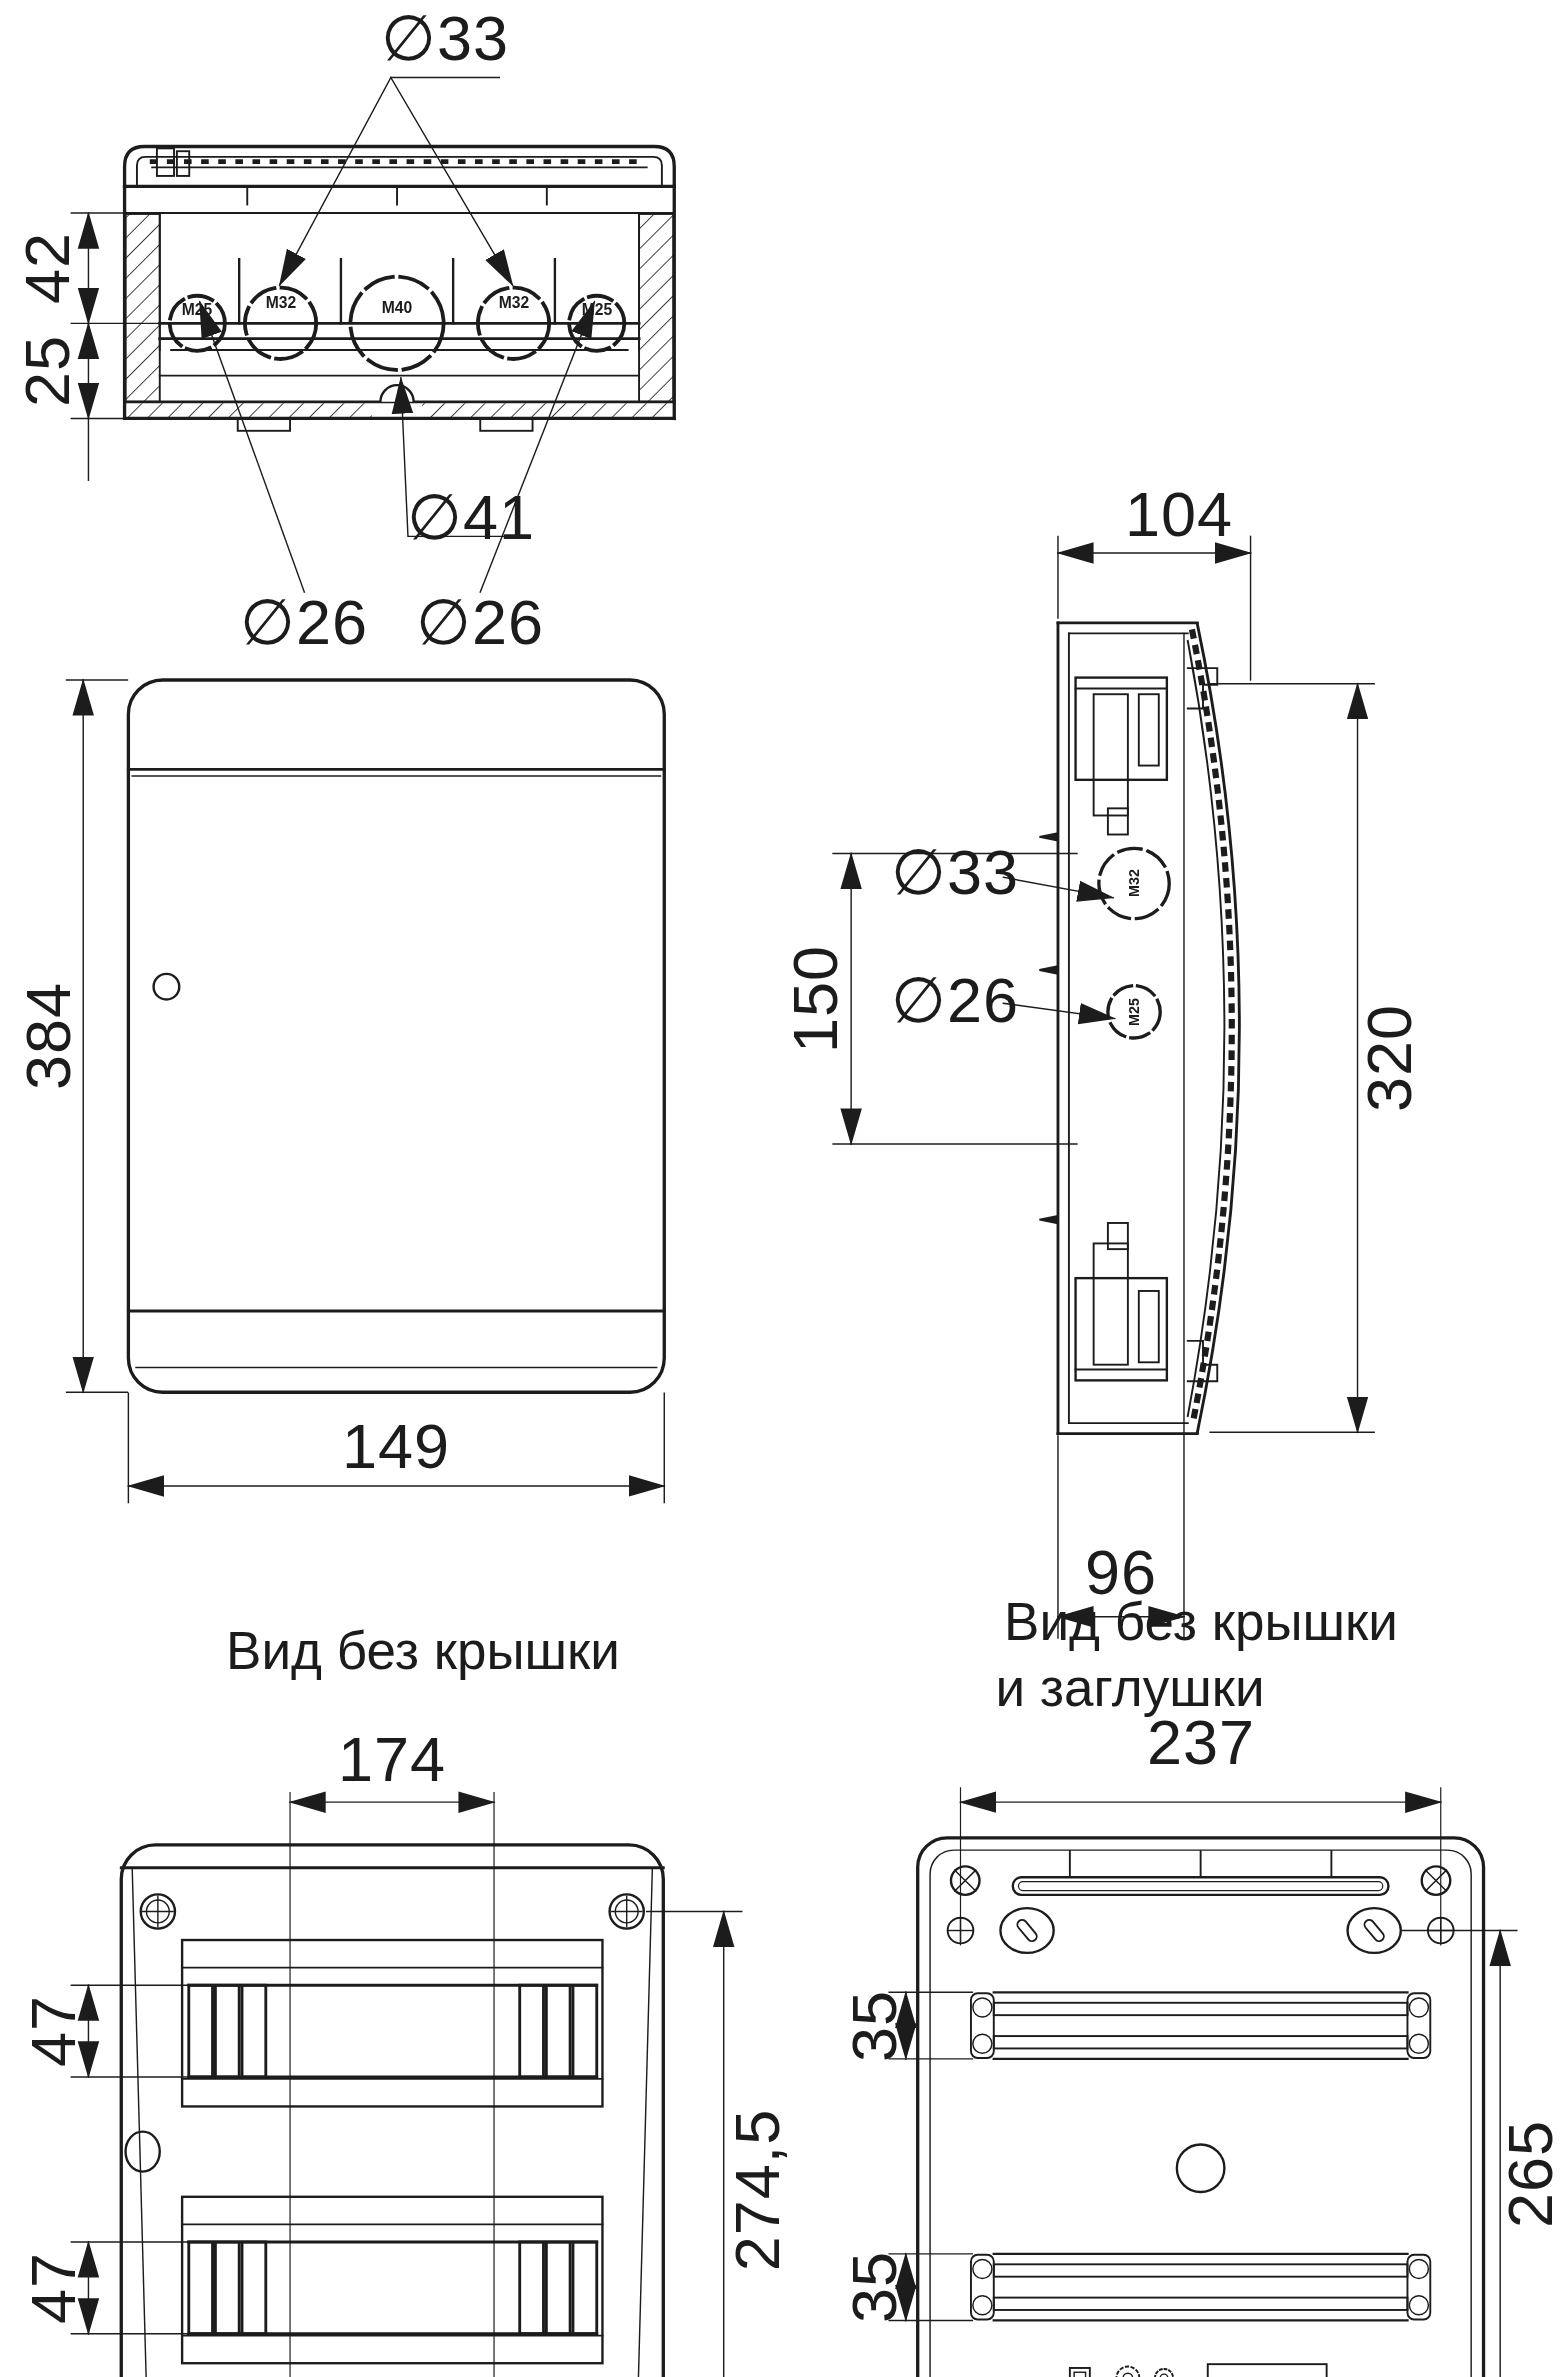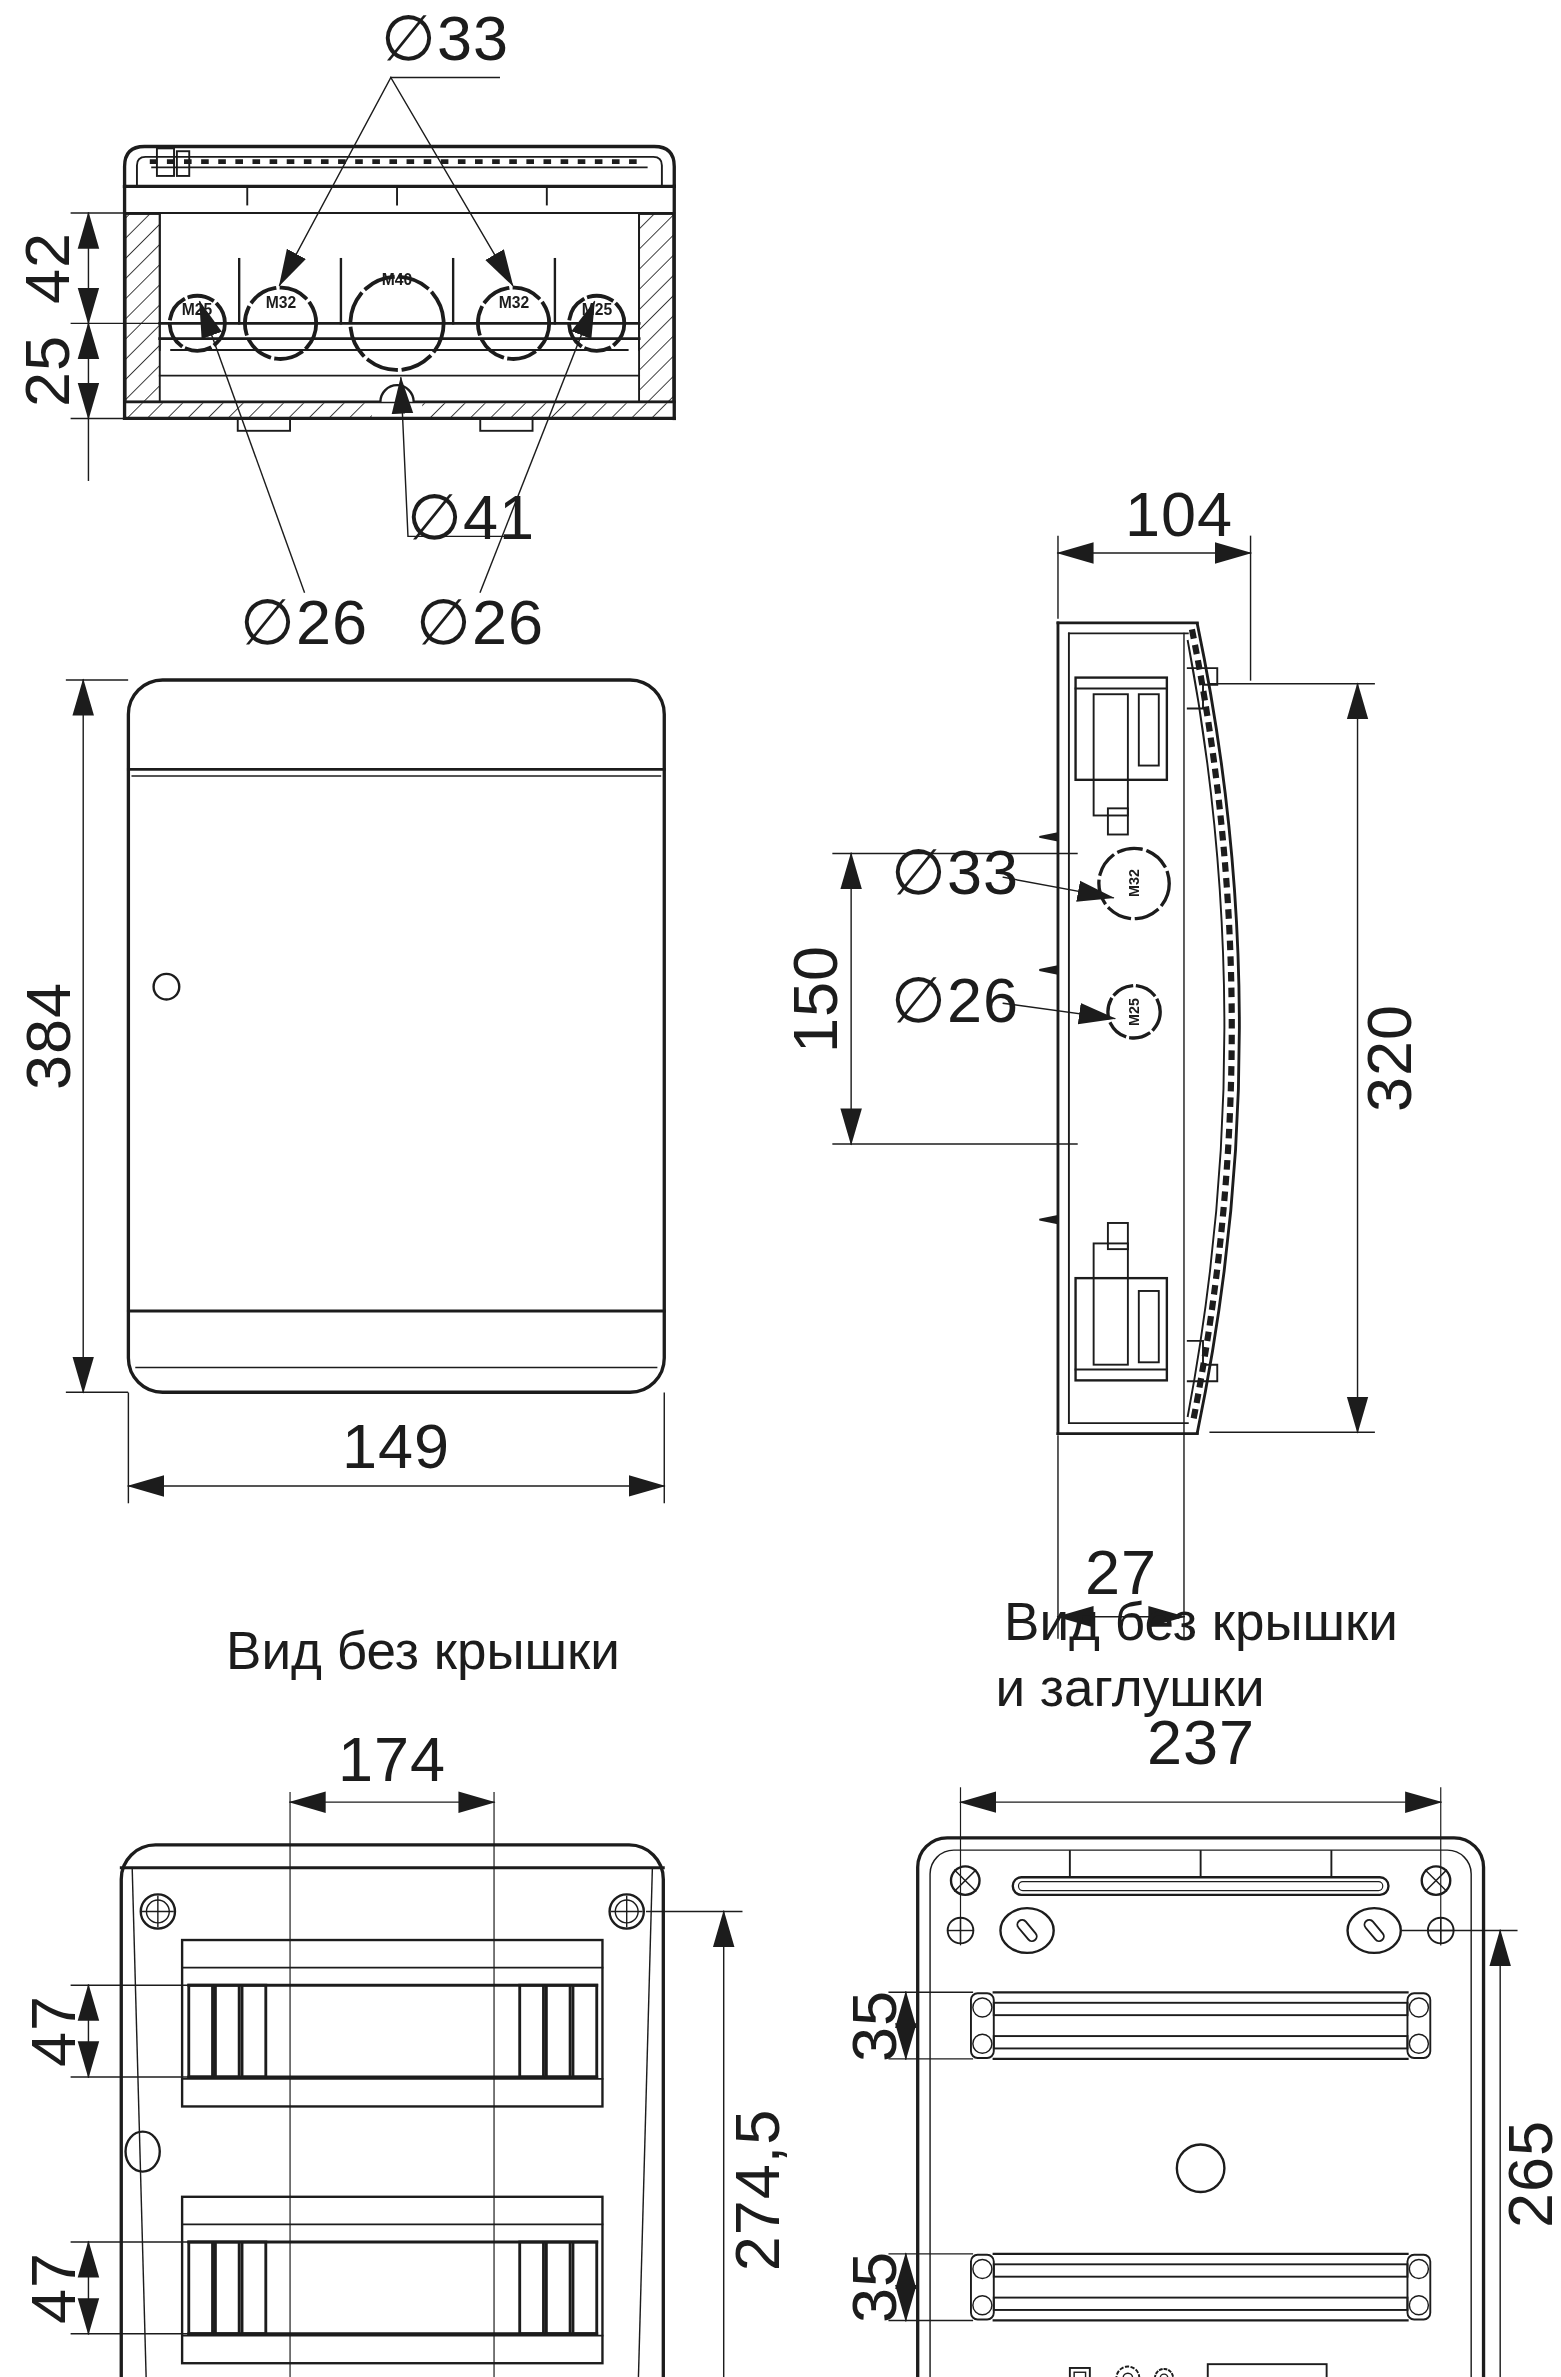--- a/index.html
+++ b/index.html
@@ -405,35 +405,35 @@
 </svg>
 
 <span class="lbl" style="left:445px;top:38px">∅33</span>
 <span class="lbl vert" style="left:47px;top:268px">42</span>
 <span class="lbl vert" style="left:47px;top:371px">25</span>
 <span class="lbl" style="left:471px;top:517px">∅41</span>
 <span class="lbl" style="left:304px;top:622px">∅26</span>
 <span class="lbl" style="left:480px;top:622px">∅26</span>
 <span class="mlab" style="left:197px;top:310px">M25</span>
 <span class="mlab" style="left:281px;top:303px">M32</span>
-<span class="mlab" style="left:397px;top:280px">M40</span>
+<span class="mlab" style="left:397px;top:308px">M40</span>
 <span class="mlab" style="left:514px;top:303px">M32</span>
 <span class="mlab" style="left:597px;top:310px">M25</span>
 
 <span class="lbl vert" style="left:48px;top:1036px">384</span>
 <span class="lbl" style="left:396px;top:1446px">149</span>
 
 <span class="lbl" style="left:1179px;top:514px">104</span>
 <span class="lbl vert" style="left:815px;top:999px">150</span>
 <span class="lbl" style="left:955px;top:872px">∅33</span>
 <span class="lbl" style="left:955px;top:1000px">∅26</span>
 <span class="mlab vert" style="left:1134px;top:883px">M32</span>
 <span class="mlab vert" style="left:1134px;top:1012px">M25</span>
 <span class="lbl vert" style="left:1389px;top:1058px">320</span>
-<span class="lbl" style="left:1121px;top:1572px">27</span>
+<span class="lbl" style="left:1121px;top:1572px">96</span>
 
 <div class="title" style="left:423px;top:1650px">Вид без крышки</div>
 <span class="lbl" style="left:392px;top:1759px">174</span>
 <span class="lbl vert" style="left:53px;top:2031px">47</span>
 <span class="lbl vert" style="left:53px;top:2288px">47</span>
 <span class="lbl vert" style="left:757px;top:2190px">274,5</span>
 
 <div class="title" style="left:1201px;top:1621px">Вид без крышки</div>
 <div class="title" style="left:1130px;top:1687px">и заглушки</div>
 <span class="lbl" style="left:1201px;top:1742px">237</span>

